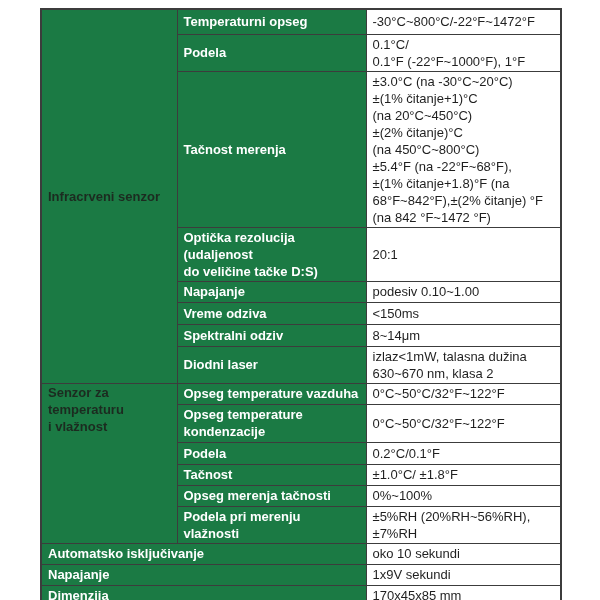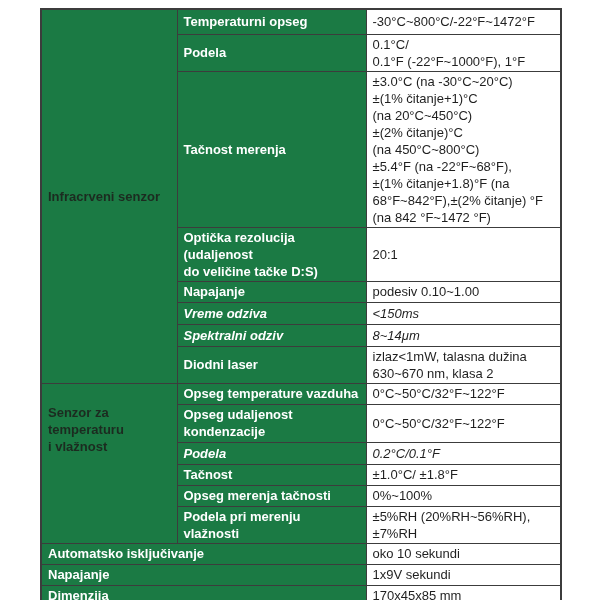--- a/index.html
+++ b/index.html
@@ -46,41 +46,41 @@
   }
   table.spec { border: 2px solid var(--border); }
   td.group {
     background: var(--green);
     color: var(--group-text);
     font-weight: 600;
     vertical-align: middle;
   }
   td.group.top {
     vertical-align: top;
-    padding-top: 20px;
+    padding-top: 0;
   }
   td.label {
     background: var(--green);
     color: var(--label-text);
     font-weight: 600;
     vertical-align: middle;
     padding-left: 8px;
     margin-top: 28px;
   }
   td.value {
     background: var(--background);
     color: var(--value-text);
     font-weight: 400;
     vertical-align: middle;
     font-size: 13.5px;
     padding-left: 8px;
   }
   tr.h20 { height: 20px; }
   tr.h21 { height: 21px; }
-  tr.h22 { height: 22px; font-style: italic; }
+  tr.h22 { height: 22px; }
   tr.h24 { height: 25px; }
   tr.h33 { height: 33px; }
   tr.h36 { height: 36px; }
   tr.h38 { height: 38px; }
   tr.h156 { height: 156px; }
 </style>
 </head>
 <body>
 
 <div class="page">
@@ -138,21 +138,21 @@
       </tr>
 
       <tr class="h21">
         <td class="group top" rowspan="6">Senzor za
 temperaturu
 i vlažnost</td>
         <td class="label">Opseg temperature vazduha</td>
         <td class="value">0°C~50°C/32°F~122°F</td>
       </tr>
       <tr class="h38">
-        <td class="label">Opseg udaljenost
+        <td class="label">Opseg temperature
 kondenzacije</td>
         <td class="value">0°C~50°C/32°F~122°F</td>
       </tr>
       <tr class="h22">
         <td class="label">Podela</td>
         <td class="value">0.2°C/0.1°F</td>
       </tr>
       <tr class="h21">
         <td class="label">Tačnost</td>
         <td class="value">±1.0°C/ ±1.8°F</td>

